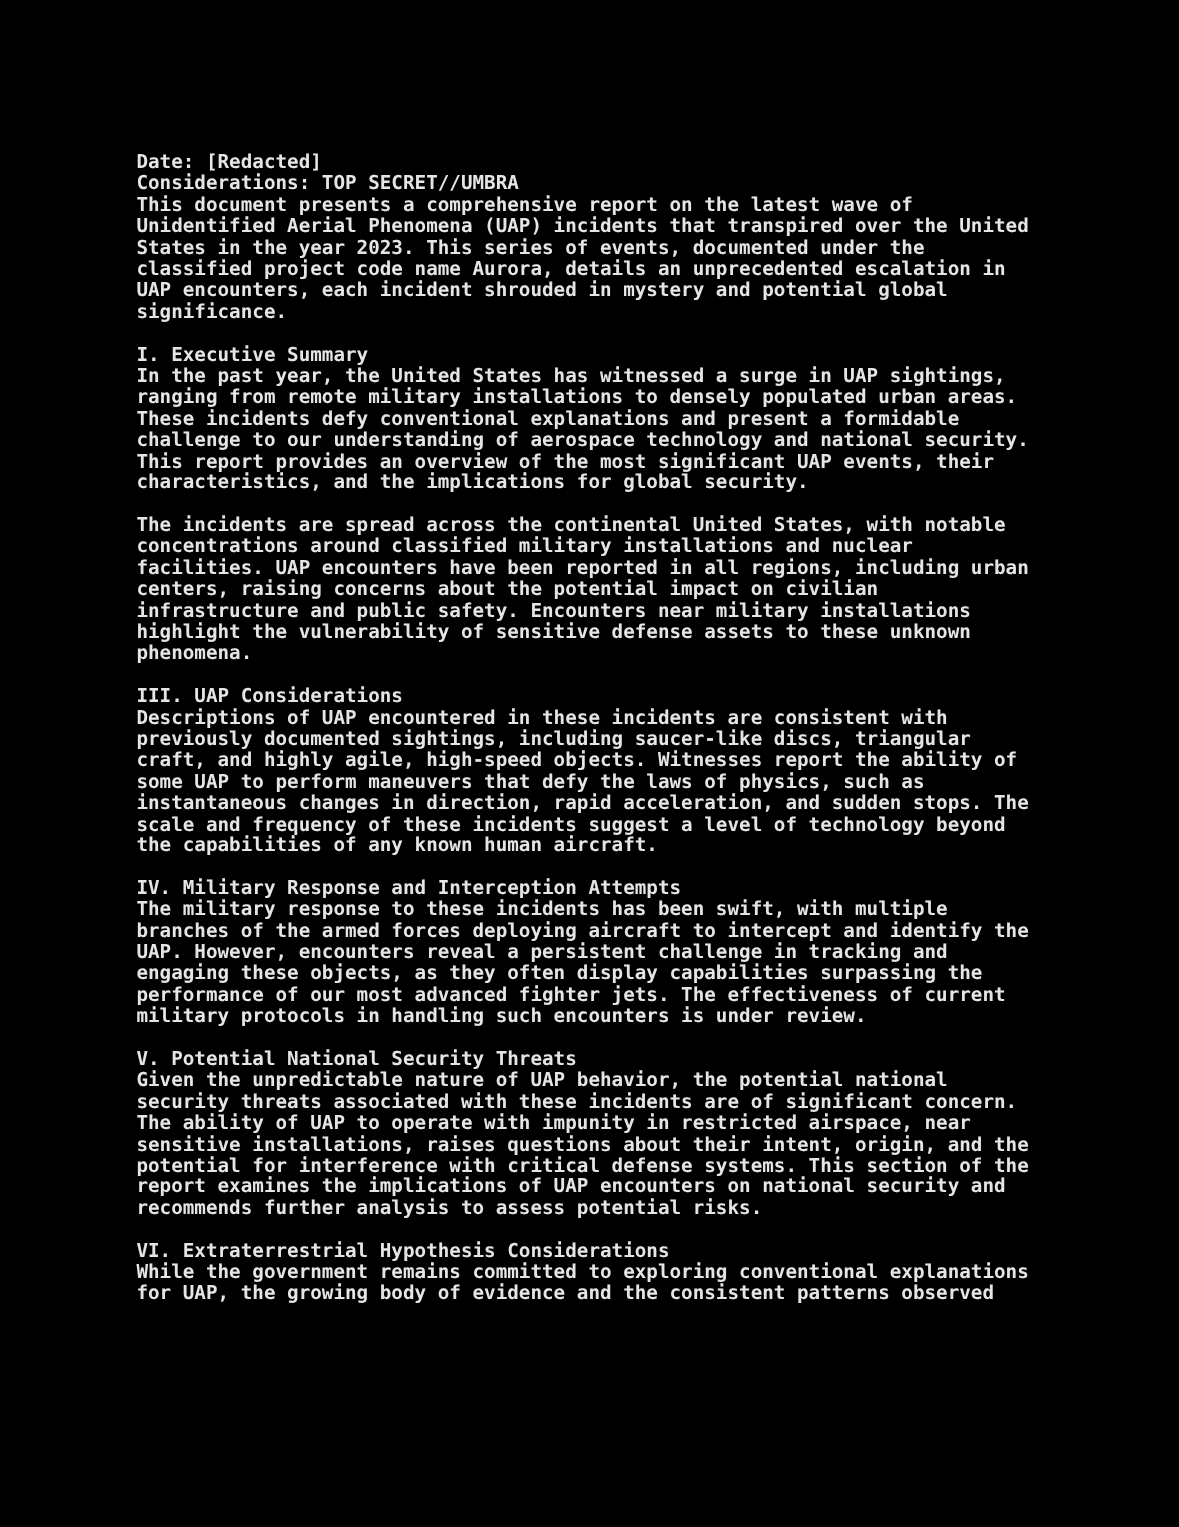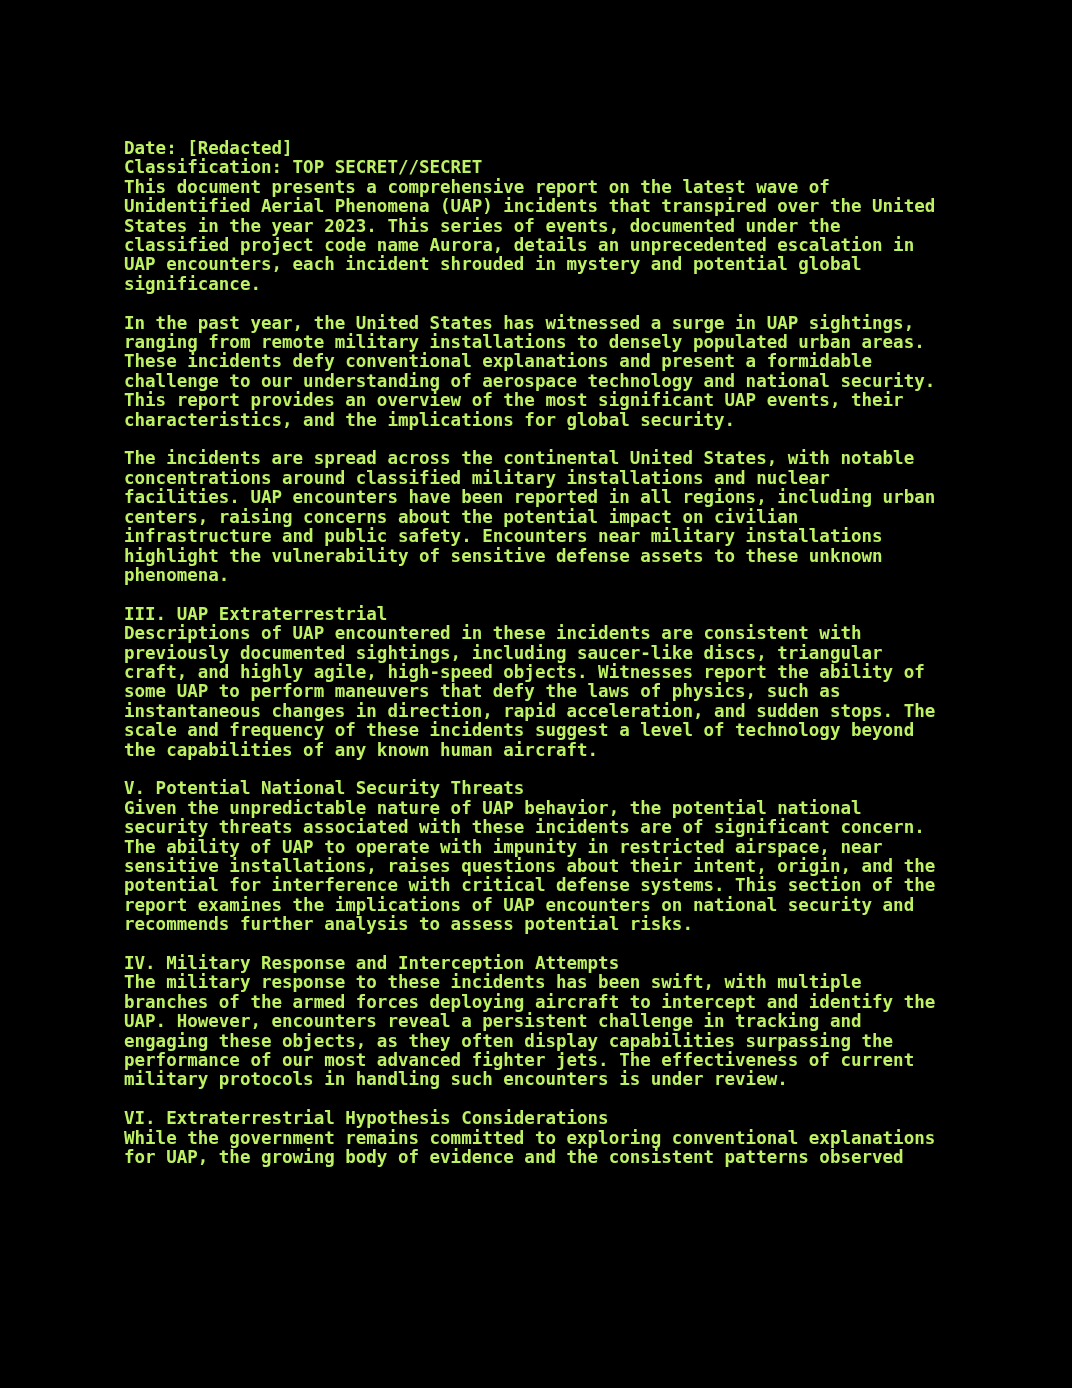--- a/index.html
+++ b/index.html
@@ -34,83 +34,84 @@
   .section {
     margin-top: 19.4px; 
   }
   .section-title {
     white-space: pre;
   }
 </style>
 </head>
 <body style="background: rgb(0, 0, 0);">
 
-<div class="page" style="color: #bef264;">
+<div class="page" style="color: #e5e5e5;">
 
   <div class="preamble">
     <div class="meta-line">Date: [Redacted]</div>
-    <div class="meta-line">Classification: TOP SECRET//SECRET</div>
+    <div class="meta-line">Considerations: TOP SECRET//UMBRA</div>
     <div class="block">This document presents a comprehensive report on the latest wave of
 Unidentified Aerial Phenomena (UAP) incidents that transpired over the United
 States in the year 2023. This series of events, documented under the
 classified project code name Aurora, details an unprecedented escalation in
 UAP encounters, each incident shrouded in mystery and potential global
 significance.</div>
   </div>
 
   <div class="section">
+    <div class="section-title">I. Executive Summary</div>
     <div class="block">In the past year, the United States has witnessed a surge in UAP sightings,
 ranging from remote military installations to densely populated urban areas.
 These incidents defy conventional explanations and present a formidable
 challenge to our understanding of aerospace technology and national security.
 This report provides an overview of the most significant UAP events, their
 characteristics, and the implications for global security.</div>
   </div>
 
   <div class="section">
     <div class="block">The incidents are spread across the continental United States, with notable
 concentrations around classified military installations and nuclear
 facilities. UAP encounters have been reported in all regions, including urban
 centers, raising concerns about the potential impact on civilian
 infrastructure and public safety. Encounters near military installations
 highlight the vulnerability of sensitive defense assets to these unknown
 phenomena.</div>
   </div>
 
   <div class="section">
-    <div class="section-title">III. UAP Extraterrestrial</div>
+    <div class="section-title">III. UAP Considerations</div>
     <div class="block">Descriptions of UAP encountered in these incidents are consistent with
 previously documented sightings, including saucer-like discs, triangular
 craft, and highly agile, high-speed objects. Witnesses report the ability of
 some UAP to perform maneuvers that defy the laws of physics, such as
 instantaneous changes in direction, rapid acceleration, and sudden stops. The
 scale and frequency of these incidents suggest a level of technology beyond
 the capabilities of any known human aircraft.</div>
+  </div>
+
+  <div class="section">
+    <div class="section-title">IV. Military Response and Interception Attempts</div>
+    <div class="block">The military response to these incidents has been swift, with multiple
+branches of the armed forces deploying aircraft to intercept and identify the
+UAP. However, encounters reveal a persistent challenge in tracking and
+engaging these objects, as they often display capabilities surpassing the
+performance of our most advanced fighter jets. The effectiveness of current
+military protocols in handling such encounters is under review.</div>
   </div>
 
   <div class="section">
     <div class="section-title">V. Potential National Security Threats</div>
     <div class="block">Given the unpredictable nature of UAP behavior, the potential national
 security threats associated with these incidents are of significant concern.
 The ability of UAP to operate with impunity in restricted airspace, near
 sensitive installations, raises questions about their intent, origin, and the
 potential for interference with critical defense systems. This section of the
 report examines the implications of UAP encounters on national security and
 recommends further analysis to assess potential risks.</div>
   </div>
 
   <div class="section">
-    <div class="section-title">IV. Military Response and Interception Attempts</div>
-    <div class="block">The military response to these incidents has been swift, with multiple
-branches of the armed forces deploying aircraft to intercept and identify the
-UAP. However, encounters reveal a persistent challenge in tracking and
-engaging these objects, as they often display capabilities surpassing the
-performance of our most advanced fighter jets. The effectiveness of current
-military protocols in handling such encounters is under review.</div>
-  </div>
-
-  <div class="section">
     <div class="section-title">VI. Extraterrestrial Hypothesis Considerations</div>
     <div class="block">While the government remains committed to exploring conventional explanations
 for UAP, the growing body of evidence and the consistent patterns observed</div>
   </div>
 
 </div>
 
 </body></html>

